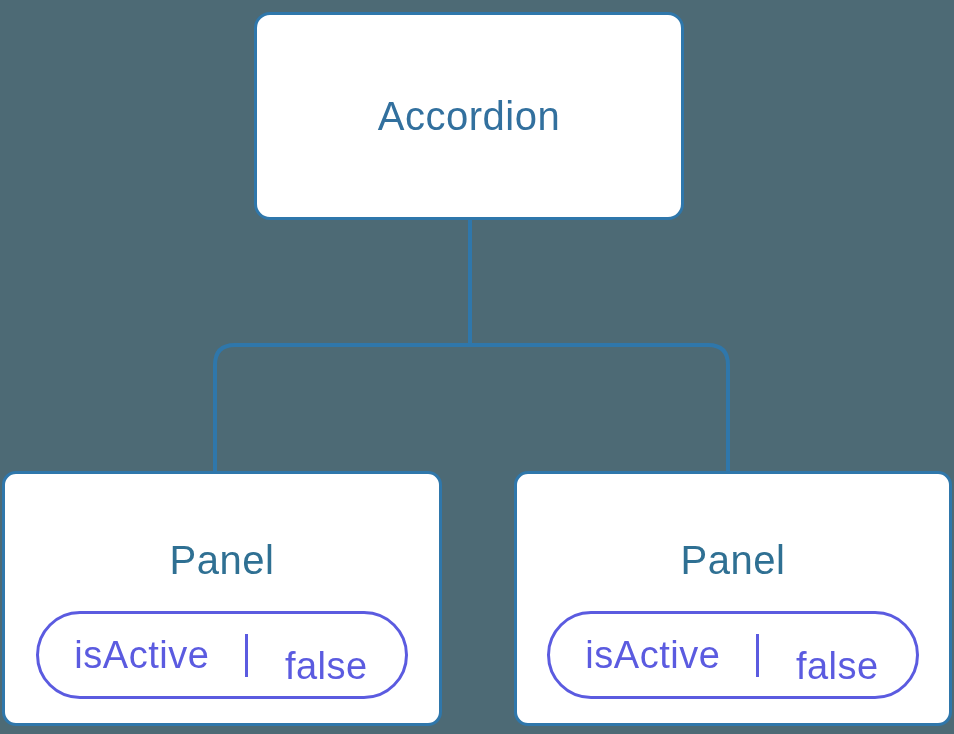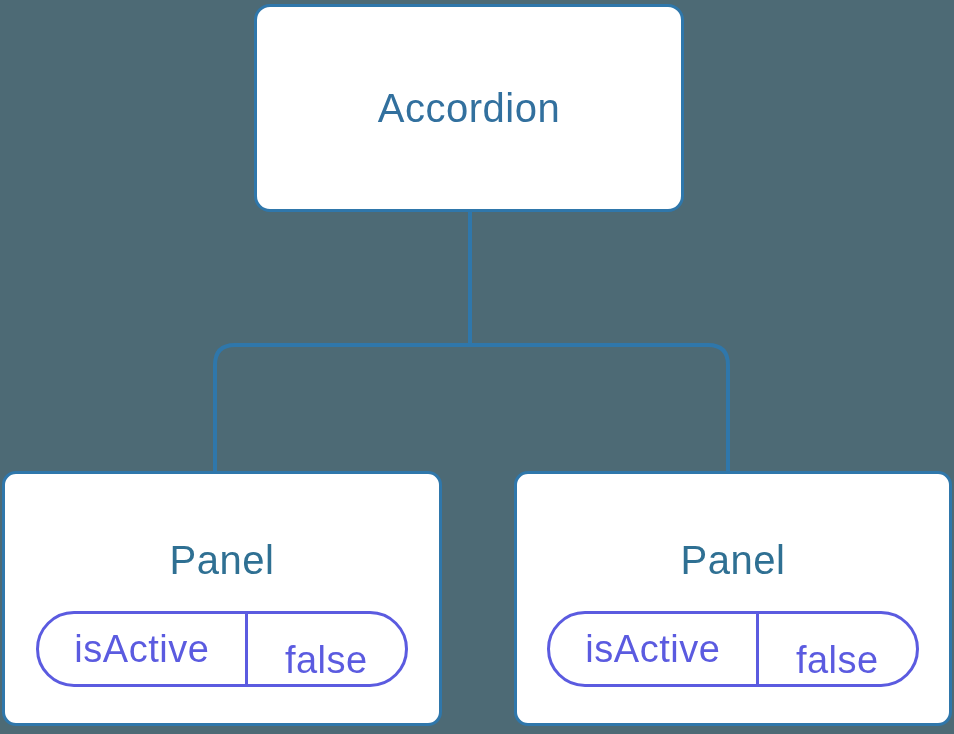--- a/index.html
+++ b/index.html
@@ -26,21 +26,21 @@
     stroke-width: 4;
   }
   .node {
     position: absolute;
     background: var(--node_fill, #ffffff);
     border: 3px solid var(--line, #2f77ab);
     box-sizing: border-box;
   }
   .root-node {
     left: 254px;
-    top: 4px;
+    top: 12px;
     width: 430px;
     height: 208px;
     border-radius: 16px;
     display: flex;
     align-items: center;
     justify-content: center;
   }
   .root-label {
     font-size: 40px;
     font-weight: 500;
@@ -67,27 +67,28 @@
     margin-top: 62px;
     font-size: 40px;
     font-weight: 500;
     letter-spacing: 0.5px;
     line-height: 48px;
     color: var(--panel_text, #2f7093);
   }
   .prop-pill {
     margin-top: 27px;
     width: 372px;
-    height: 76px;
+    height: 88px;
     border: 3px solid var(--accent, #5b5be0);
     border-radius: 52px;
     box-sizing: border-box;
     display: flex;
     overflow: hidden;
     background: var(--node_fill, #ffffff);
+    align-items: center;
   }
   .prop-name, .prop-value {
     display: flex;
     align-items: center;
     justify-content: center;
     font-size: 38px;
     letter-spacing: 0.5px;
     color: var(--accent, #5b5be0);
   }
   .prop-name {

